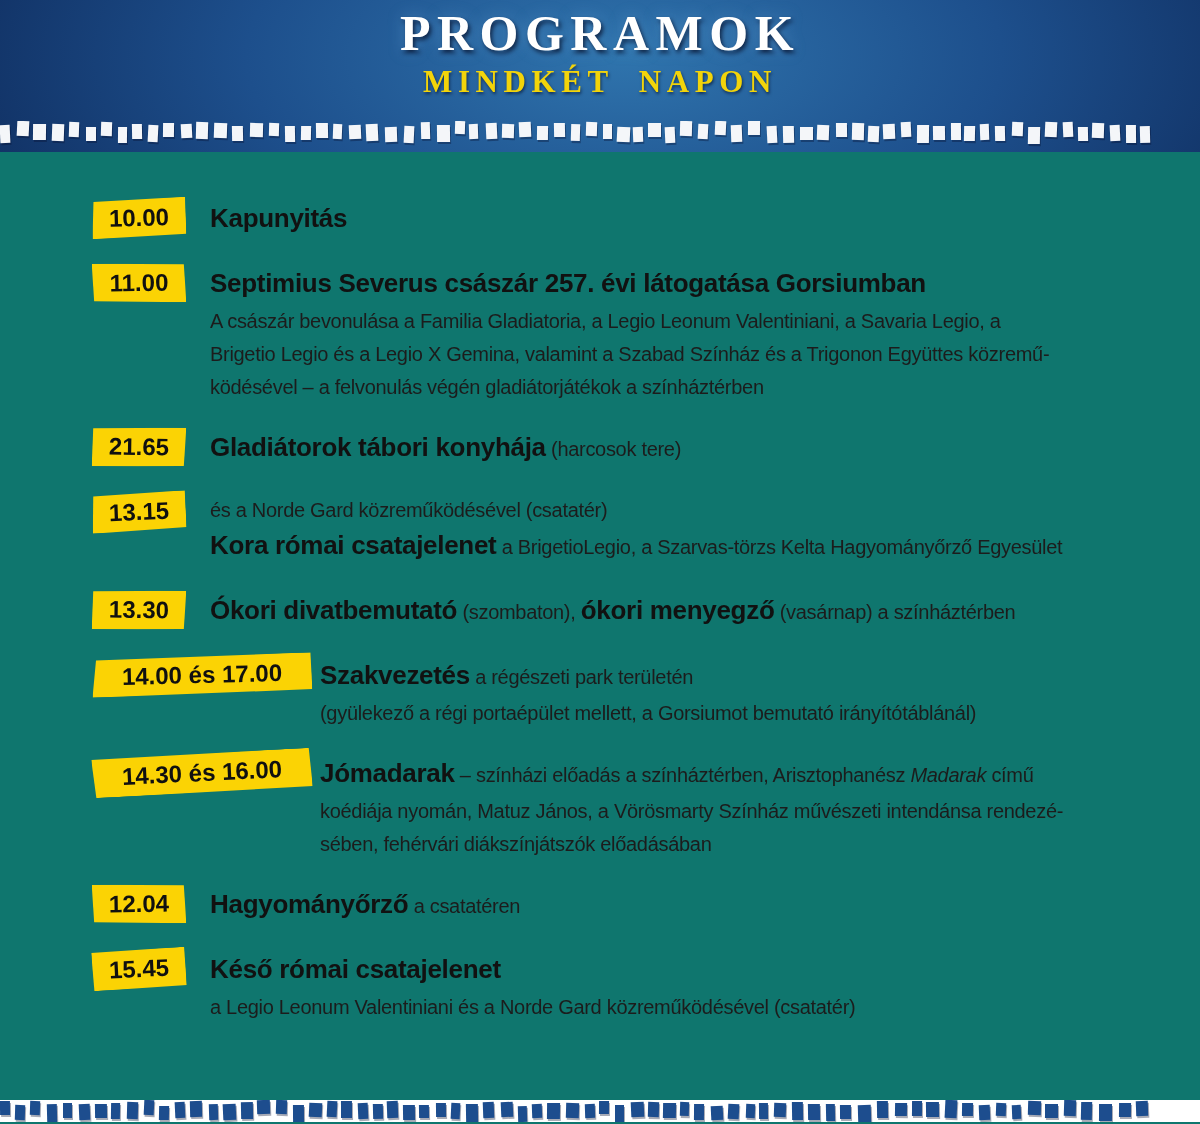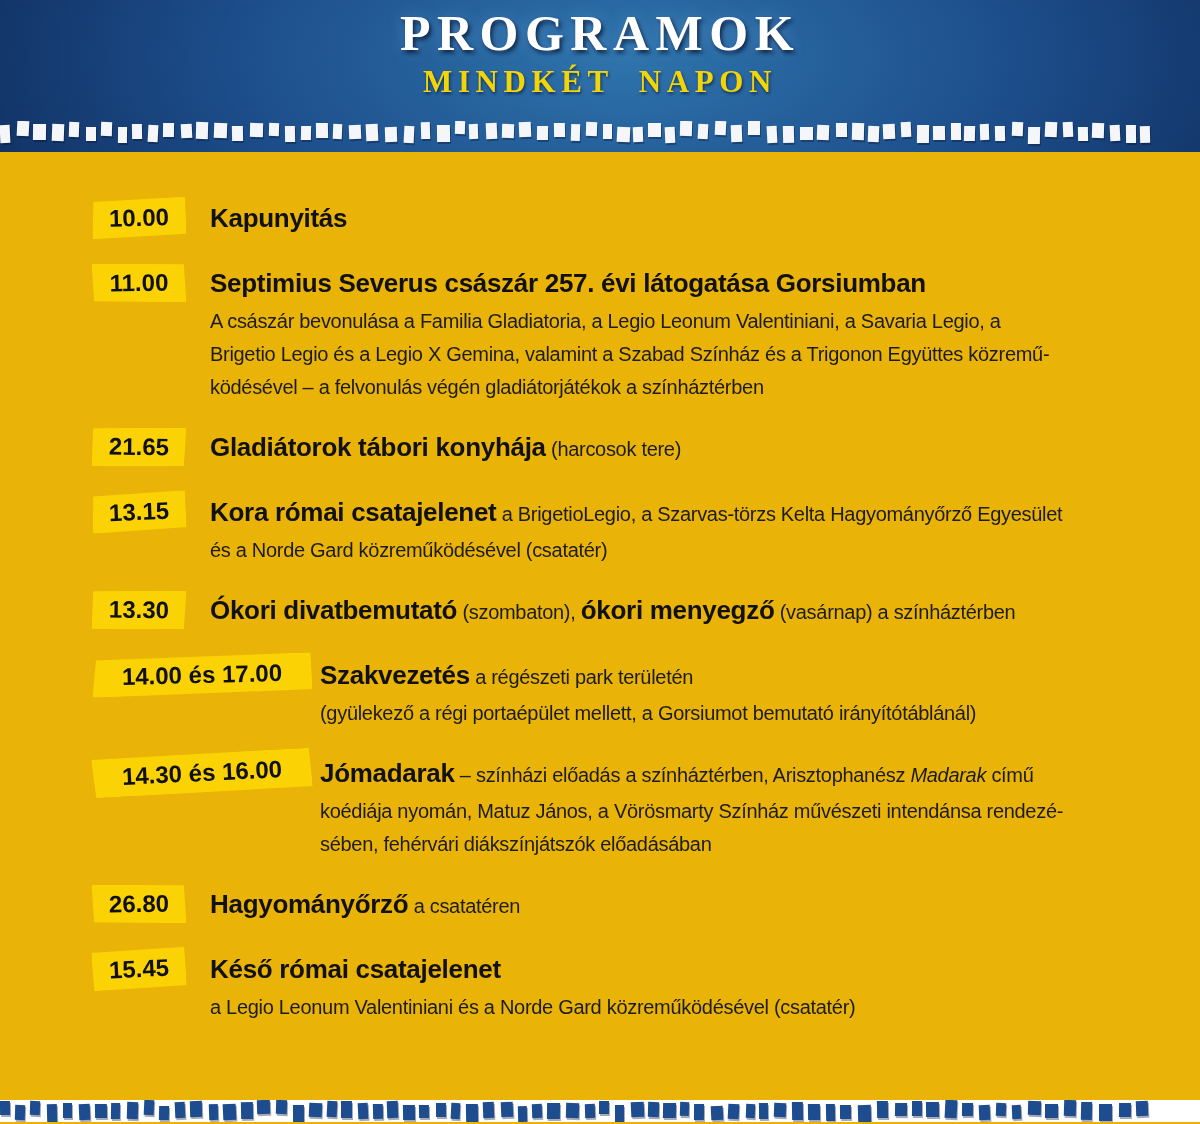--- a/index.html
+++ b/index.html
@@ -1,17 +1,17 @@
 <!DOCTYPE html>
 <html style="--badge-color: #fbd304; --subtitle-color: #f2d40a; --header-dark: #0b2352; --header-light: #2f74ad; --strip-light-square: #f4f6f9; --strip-dark-square: #1d4d8e;"><head>
 <meta charset="utf-8">
 <style>
   html,body{margin:0;padding:0;background:#fff;}
   #page{
-    position:relative;width:1200px;height:1124px;overflow:hidden;background:#eab308;
+    position:relative;width:1200px;height:1124px;overflow:hidden;background:#0f766e;
     font-family:"Liberation Sans","DejaVu Sans",sans-serif;color:#1a1a1a;
   }
   
   #header{
     position:absolute;top:0;left:0;width:1200px;height:152px;
     background:radial-gradient(ellipse 900px 420px at 52% 38%,
       #2f74ad 0%, #1d4f8c 42%, #123468 72%, #0b2352 95%);
   }
   #header .title{
     position:absolute;top:4px;left:0;width:100%;text-align:center;
@@ -168,22 +168,22 @@
       <div class="content">
         <div class="line title-line"><span class="t-bold">Gladiátorok tábori konyhája</span><span class="t-reg"> (harcosok tere)</span></div>
       </div>
     </div>
 
     <div class="row">
       <div class="badge-col">
         <div class="badge tilt-d"><span>13.15</span></div>
       </div>
       <div class="content">
+        <div class="line desc">és a Norde Gard közreműködésével (csatatér)</div>
         <div class="line title-line"><span class="t-bold">Kora római csatajelenet</span><span class="t-reg"> a BrigetioLegio, a Szarvas-törzs Kelta Hagyományőrző Egyesület</span></div>
-        <div class="line desc">és a Norde Gard közreműködésével (csatatér)</div>
       </div>
     </div>
 
     <div class="row">
       <div class="badge-col">
         <div class="badge tilt-c"><span>13.30</span></div>
       </div>
       <div class="content">
         <div class="line title-line"><span class="t-bold">Ókori divatbemutató</span><span class="t-reg"> (szombaton), </span><span class="t-bold">ókori menyegző</span><span class="t-reg"> (vasárnap) a színháztérben</span></div>
       </div>
@@ -205,21 +205,21 @@
       </div>
       <div class="content">
         <div class="line title-line"><span class="t-bold">Jómadarak</span><span class="t-reg"> – színházi előadás a színháztérben, Arisztophanész </span><span class="t-reg t-italic">Madarak</span><span class="t-reg"> című</span></div>
         <div class="line desc">koédiája nyomán, Matuz János, a Vörösmarty Színház művészeti intendánsa rendezé-</div>
         <div class="line desc">sében, fehérvári diákszínjátszók előadásában</div>
       </div>
     </div>
 
     <div class="row">
       <div class="badge-col">
-        <div class="badge tilt-b"><span>26.80</span></div>
+        <div class="badge tilt-b"><span>12.04</span></div>
       </div>
       <div class="content">
         <div class="line title-line"><span class="t-bold">Hagyományőrző</span><span class="t-reg"> a csatatéren</span></div>
       </div>
     </div>
 
     <div class="row">
       <div class="badge-col">
         <div class="badge tilt-e"><span>15.45</span></div>
       </div>

